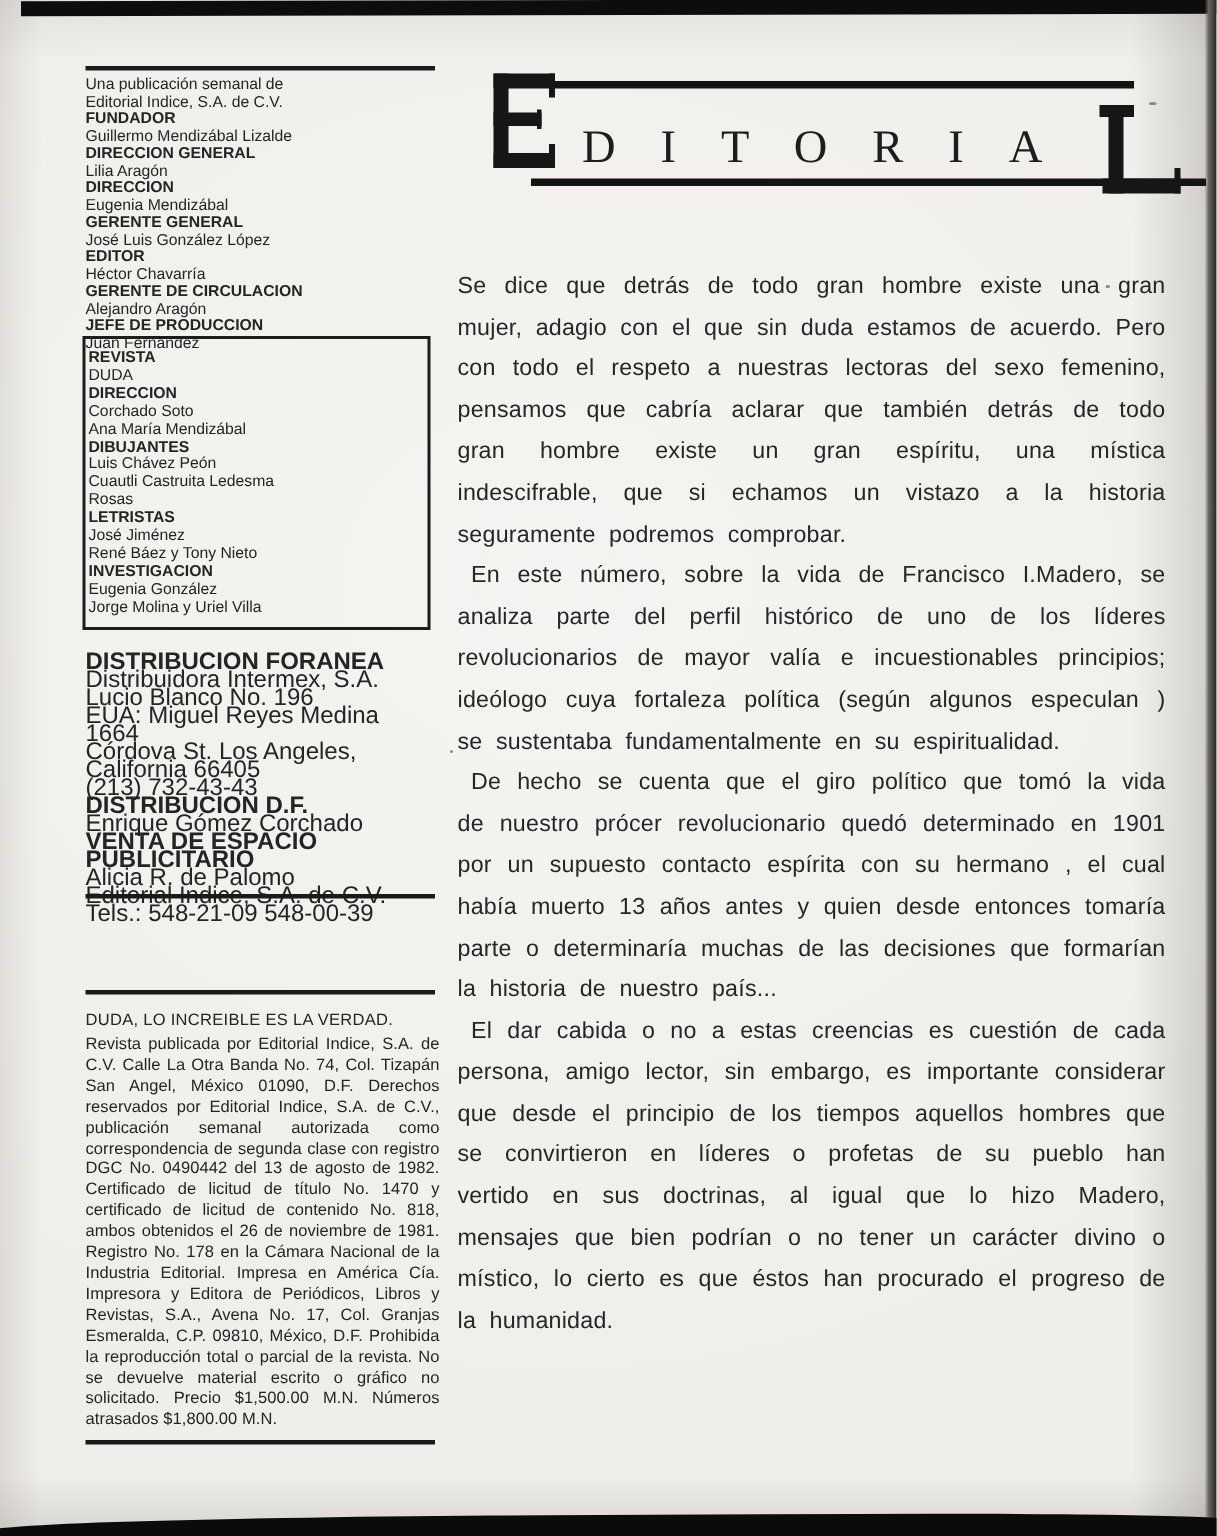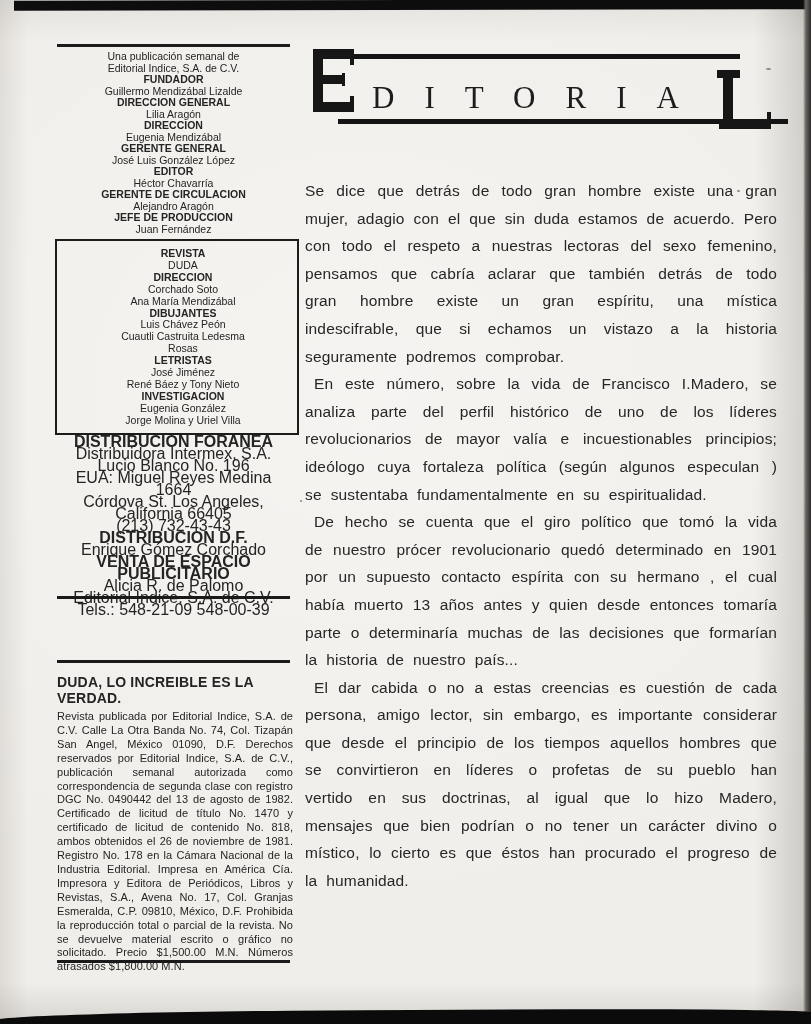--- a/index.html
+++ b/index.html
@@ -20,38 +20,38 @@
   
   .top-bar{position:absolute;left:14px;right:0;top:0;height:10px;background:#0d0d0d;transform:skewY(-0.12deg);}
   .right-edge{position:absolute;top:0;right:0;width:8px;height:100%;
     background:linear-gradient(to right, rgba(0,0,0,0) 0%, #6a6762 35%, #2a2927 100%);}
   .bottom-bar{position:absolute;left:-8px;right:-8px;bottom:-6px;height:20px;background:#0b0b0b;
     border-radius:45% 30% 0 0 / 9px 5px 0 0;transform:rotate(-0.25deg);}
   .speck{position:absolute;background:#8a8780;border-radius:50%;}
 
   
   .col-left{position:absolute;left:0;top:0;width:300px;height:100%;}
-  .sec{position:absolute;text-align:center;color:#242424;}
+  .sec{position:absolute;color:#242424;}
   #sec-publisher{left:57px;top:44px;width:233px;border-top:3px solid #1c1c1c;padding-top:4px;
     font-size:10.5px;line-height:11.5px;}
-  #sec-staff{left:55px;top:239px;width:224px;border:2px solid #1c1c1c;padding:7px 2px 6px 14px;
+  #sec-staff{left:55px;top:224px;width:224px;border:2px solid #1c1c1c;padding:7px 2px 6px 2px;
     font-size:10.5px;line-height:11.9px;}
   #sec-dist{left:57px;top:436px;width:233px;font-size:16px;line-height:12px;}
   #sec-issue{left:57px;top:608px;width:233px;font-size:12px;line-height:13.5px;font-weight:700;}
   #sec-legal{left:57px;top:674px;width:236px;text-align:left;}
-  #sec-legal .legal-title{font-size:14px;font-weight:700;letter-spacing:0.2px;margin-bottom:4px;}
+  #sec-legal .legal-title{font-size:11px;font-weight:400;letter-spacing:0.2px;margin-bottom:4px;}
   #sec-legal .legal-body{font-size:11px;line-height:13.9px;text-align:justify;letter-spacing:0.05px;}
   .rule{position:absolute;left:57px;width:233px;background:#1a1a1a;}
   #ruleA{top:596px;height:3px;}
   #ruleB{top:660px;height:3px;}
   #ruleC{top:960px;height:3px;}
   .b{font-weight:700;}
 
   
-  .ed-header{position:absolute;left:0;top:0;width:673px;height:160px;}
+  .ed-header{position:absolute;left:16px;top:0;width:673px;height:160px;}
   .ed-rule-top{position:absolute;left:350px;top:54px;width:390px;height:4.5px;background:#141414;}
   .ed-rule-bottom{position:absolute;left:338px;top:119px;width:450px;height:5px;background:#141414;}
   .glyph{position:absolute;}
   .glyph .bar{position:absolute;background:#161616;}
   #bigE{left:313px;top:49px;width:41px;height:63px;}
   #bigE .stem{left:0;top:0;width:10px;height:100%;}
   #bigE .top{left:0;top:0;width:100%;height:10px;}
   #bigE .top::after{content:"";position:absolute;right:0;top:0;width:4px;height:16px;background:#161616;}
   #bigE .mid{left:0;top:26px;width:32px;height:9px;}
   #bigE .mid::after{content:"";position:absolute;right:0;top:-2px;width:3px;height:13px;background:#161616;}

